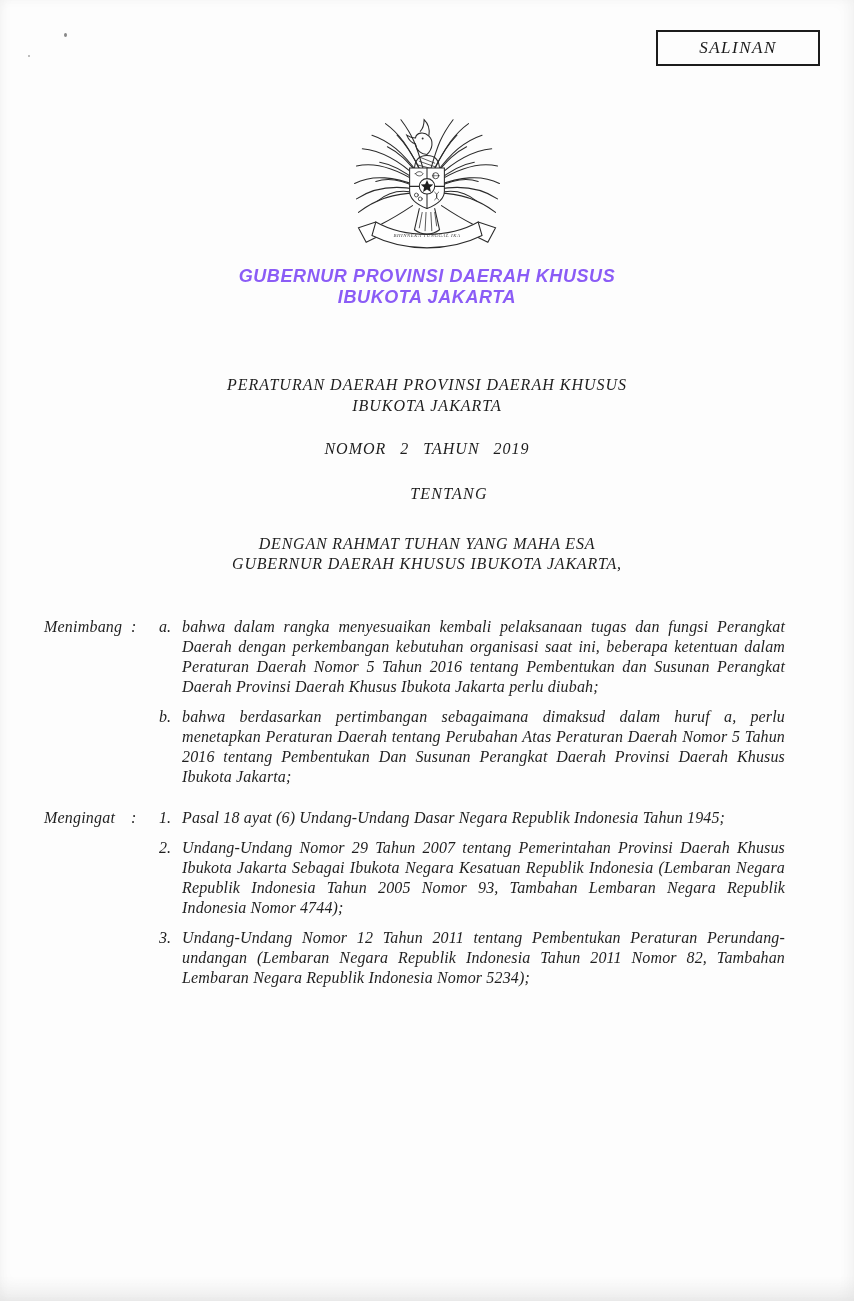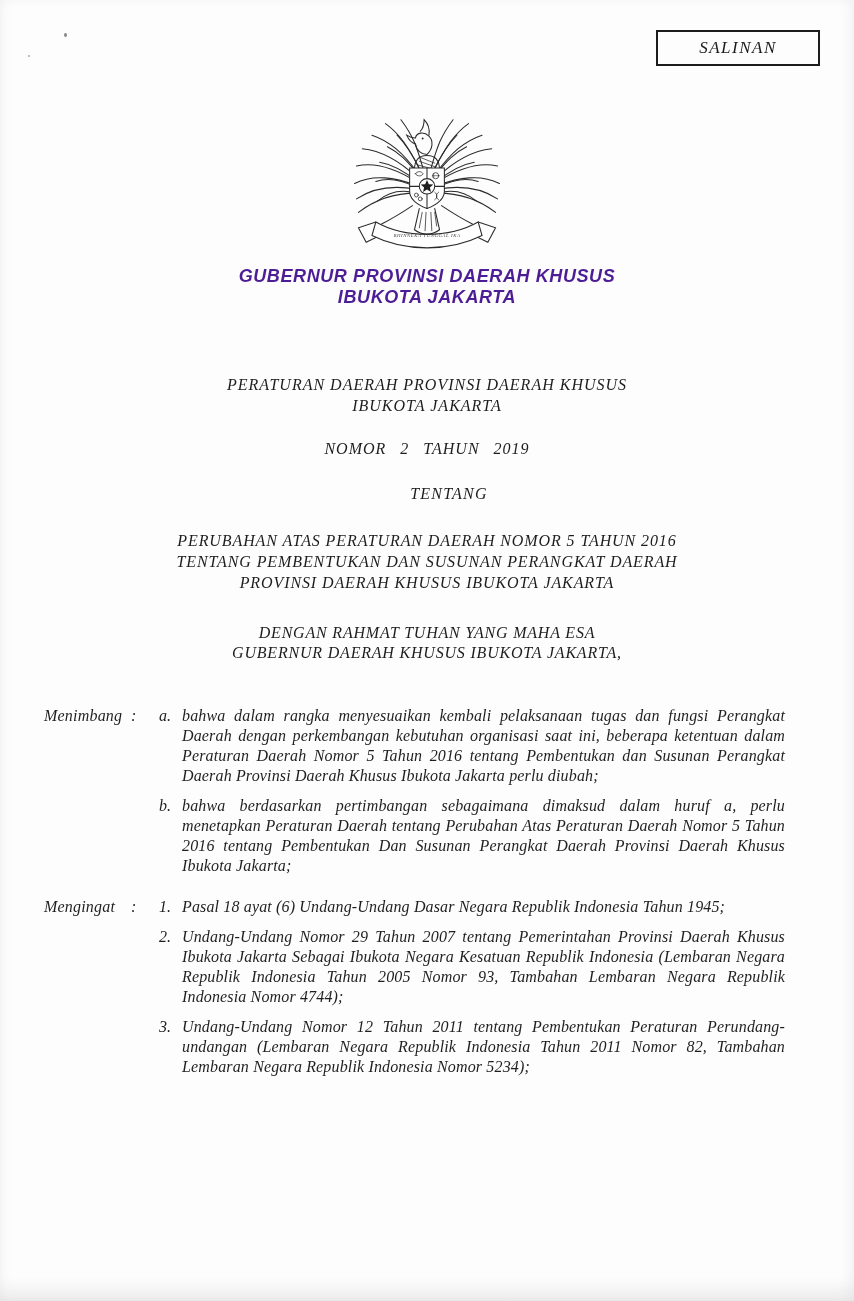--- a/index.html
+++ b/index.html
@@ -42,21 +42,21 @@
 
   .center { text-align: center; }
 
   .h-sans {
     margin-top: 14px;
     font-family: "Liberation Sans", sans-serif;
     font-weight: bold;
     font-size: 18px;
     line-height: 21px;
     letter-spacing: 0.6px;
-    color: #4c1d95;
+    color: #8b5cf6;
   }
   .h-serif { color: #1d1d1d; }
   .title {
     margin-top: 66px;
     font-size: 16px;
     line-height: 21px;
     letter-spacing: 1px;
   }
   .nomor {
     margin-top: 23px;
@@ -208,25 +208,20 @@
 
   <div class="h-serif title center">
     <div>PERATURAN DAERAH PROVINSI DAERAH KHUSUS</div>
     <div>IBUKOTA JAKARTA</div>
   </div>
 
   <div class="h-serif nomor center">NOMOR 2 TAHUN 2019</div>
 
   <div class="h-serif tentang center">TENTANG</div>
 
-  <div class="h-serif subject center">
-    <div>PERUBAHAN ATAS PERATURAN DAERAH NOMOR 5 TAHUN 2016</div>
-    <div>TENTANG PEMBENTUKAN DAN SUSUNAN PERANGKAT DAERAH</div>
-    <div>PROVINSI DAERAH KHUSUS IBUKOTA JAKARTA</div>
-  </div>
 
   <div class="h-serif grace center">DENGAN RAHMAT TUHAN YANG MAHA ESA</div>
 
   <div class="h-serif authority center">GUBERNUR DAERAH KHUSUS IBUKOTA JAKARTA,</div>
 
   <div class="clause">
     <div class="clause-label">Menimbang</div>
     <div class="clause-colon">:</div>
     <div class="clause-items">
       <div class="item">

